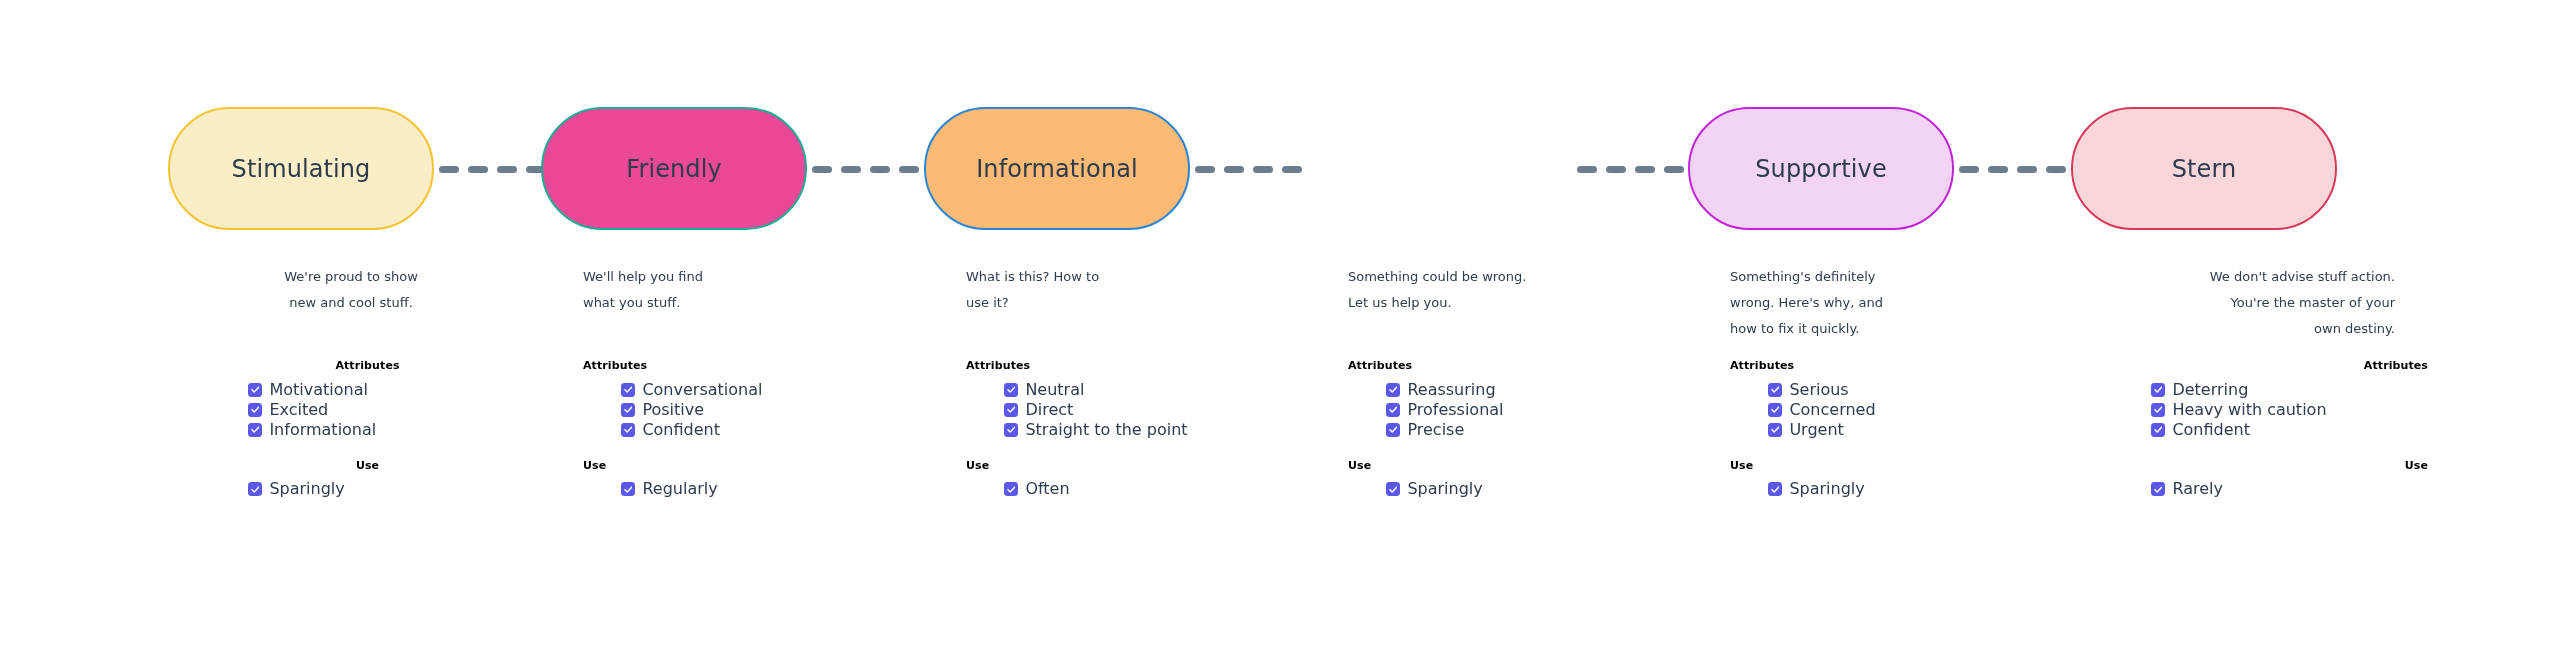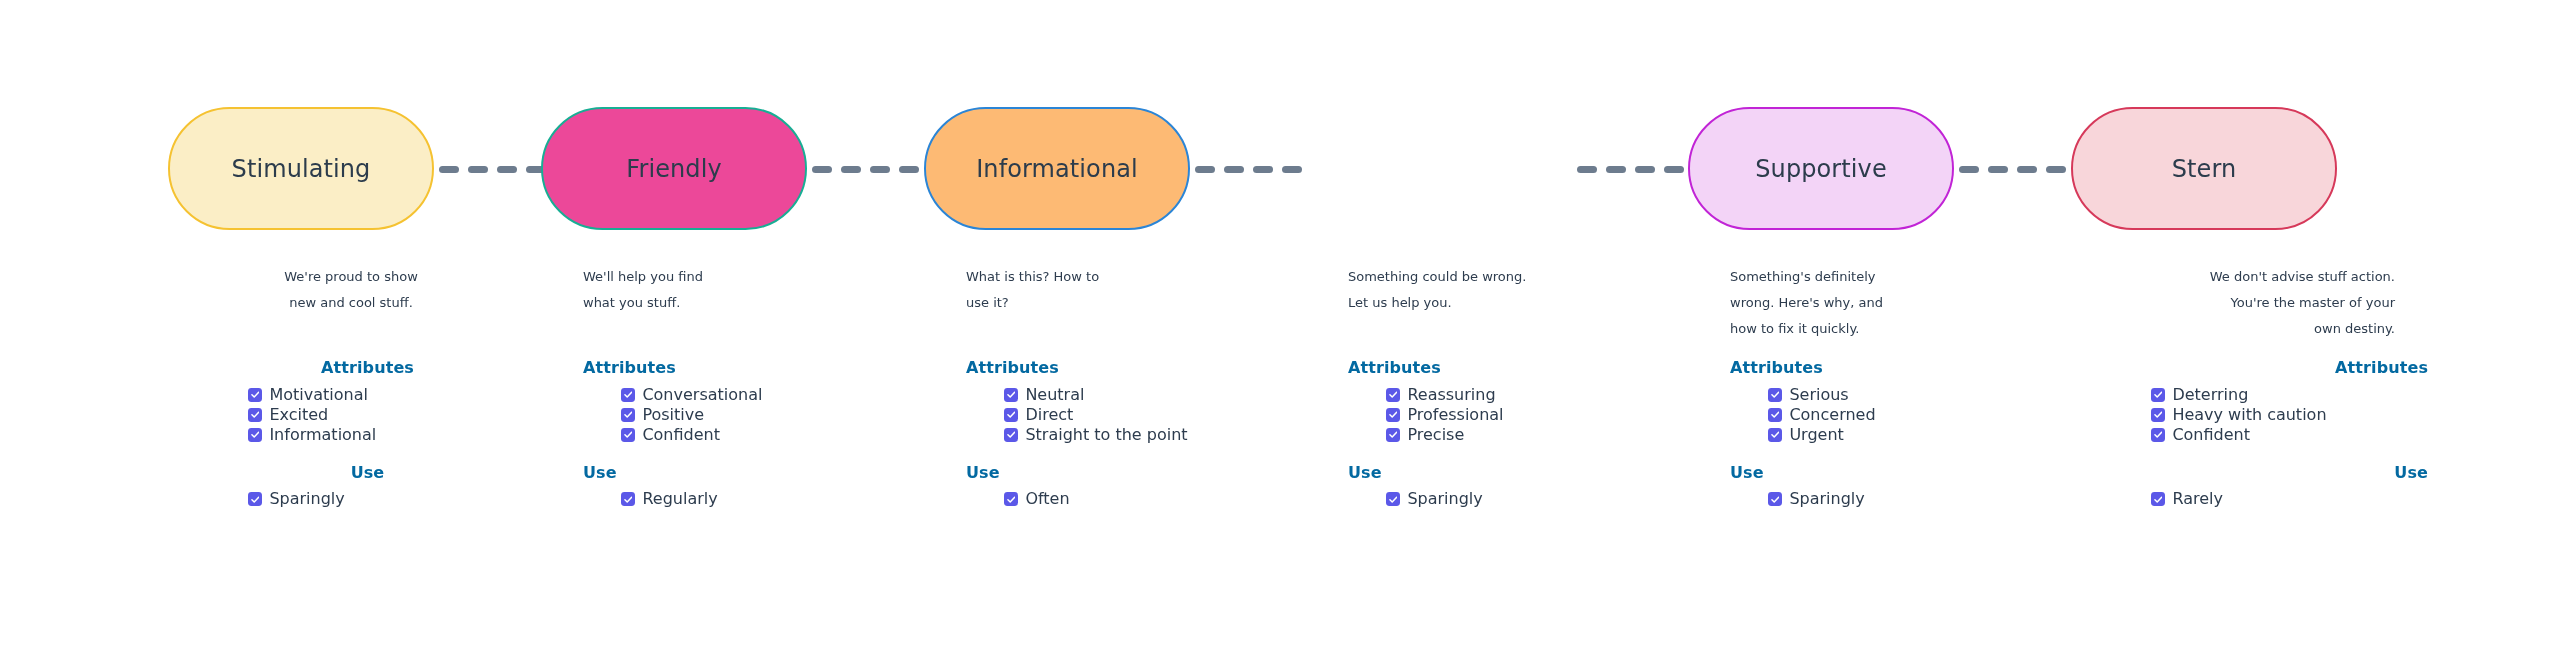--- a/index.html
+++ b/index.html
@@ -90,23 +90,23 @@
   .desc-line { display: block; white-space: nowrap; }
 
   
   .lists {
     position: absolute;
     left: 42px;
     top: 360px;
     width: 315px;
   }
   .group-title {
-    font-size: 16px;
+    font-size: 11px;
     font-weight: 700;
-    color: #0369a1;
+    color: #000000;
     line-height: 1;
     margin-bottom: 8.7px;
     letter-spacing: 0.1px;
   }
   .group-use-title { margin-top: 20px; }
 
   .check-row {
     display: flex;
     align-items: center;
     height: 20px;

